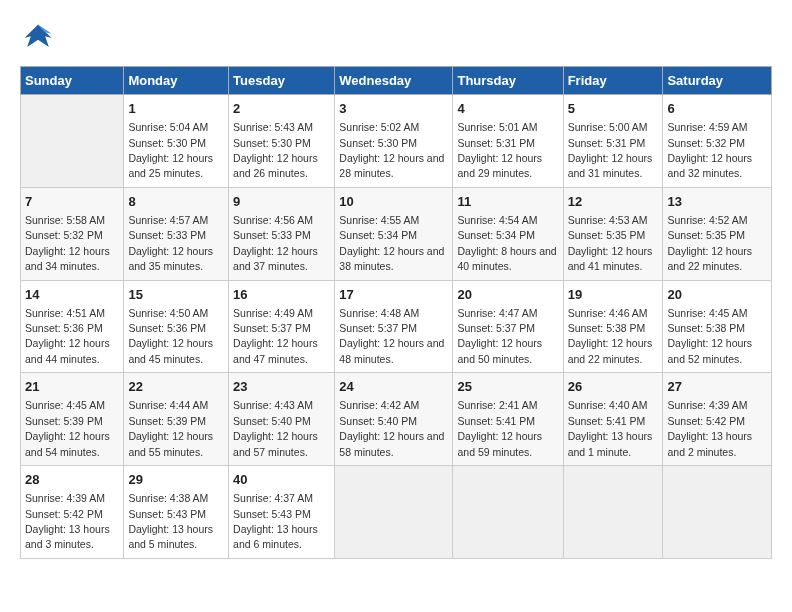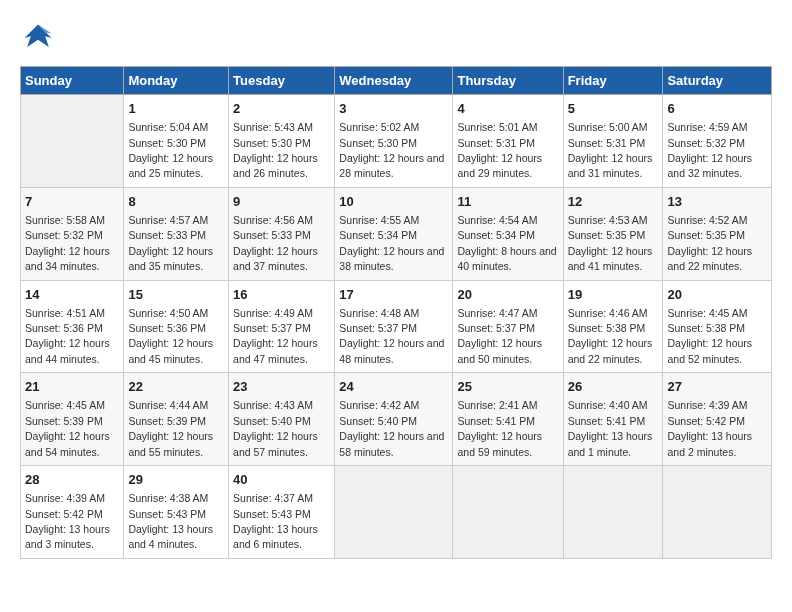--- a/index.html
+++ b/index.html
@@ -148,21 +148,21 @@
         <td><span class="day-number">21</span><span class="day-info">Sunrise: 4:45 AM</span><br><span class="day-info">Sunset: 5:39 PM</span><br><span class="day-info">Daylight: 12 hours and 54 minutes.</span></td>
         <td><span class="day-number">22</span><span class="day-info">Sunrise: 4:44 AM</span><br><span class="day-info">Sunset: 5:39 PM</span><br><span class="day-info">Daylight: 12 hours and 55 minutes.</span></td>
         <td><span class="day-number">23</span><span class="day-info">Sunrise: 4:43 AM</span><br><span class="day-info">Sunset: 5:40 PM</span><br><span class="day-info">Daylight: 12 hours and 57 minutes.</span></td>
         <td><span class="day-number">24</span><span class="day-info">Sunrise: 4:42 AM</span><br><span class="day-info">Sunset: 5:40 PM</span><br><span class="day-info">Daylight: 12 hours and 58 minutes.</span></td>
         <td><span class="day-number">25</span><span class="day-info">Sunrise: 2:41 AM</span><br><span class="day-info">Sunset: 5:41 PM</span><br><span class="day-info">Daylight: 12 hours and 59 minutes.</span></td>
         <td><span class="day-number">26</span><span class="day-info">Sunrise: 4:40 AM</span><br><span class="day-info">Sunset: 5:41 PM</span><br><span class="day-info">Daylight: 13 hours and 1 minute.</span></td>
         <td><span class="day-number">27</span><span class="day-info">Sunrise: 4:39 AM</span><br><span class="day-info">Sunset: 5:42 PM</span><br><span class="day-info">Daylight: 13 hours and 2 minutes.</span></td>
       </tr>
       <tr>
         <td><span class="day-number">28</span><span class="day-info">Sunrise: 4:39 AM</span><br><span class="day-info">Sunset: 5:42 PM</span><br><span class="day-info">Daylight: 13 hours and 3 minutes.</span></td>
-        <td><span class="day-number">29</span><span class="day-info">Sunrise: 4:38 AM</span><br><span class="day-info">Sunset: 5:43 PM</span><br><span class="day-info">Daylight: 13 hours and 4 minutes.</span></td>
+        <td><span class="day-number">29</span><span class="day-info">Sunrise: 4:38 AM</span><br><span class="day-info">Sunset: 5:43 PM</span><br><span class="day-info">Daylight: 13 hours and 5 minutes.</span></td>
         <td><span class="day-number">40</span><span class="day-info">Sunrise: 4:37 AM</span><br><span class="day-info">Sunset: 5:43 PM</span><br><span class="day-info">Daylight: 13 hours and 6 minutes.</span></td>
         <td class="empty"></td>
         <td class="empty"></td>
         <td class="empty"></td>
         <td class="empty"></td>
       </tr>
     </tbody>
 </table>
 
 </body></html>

